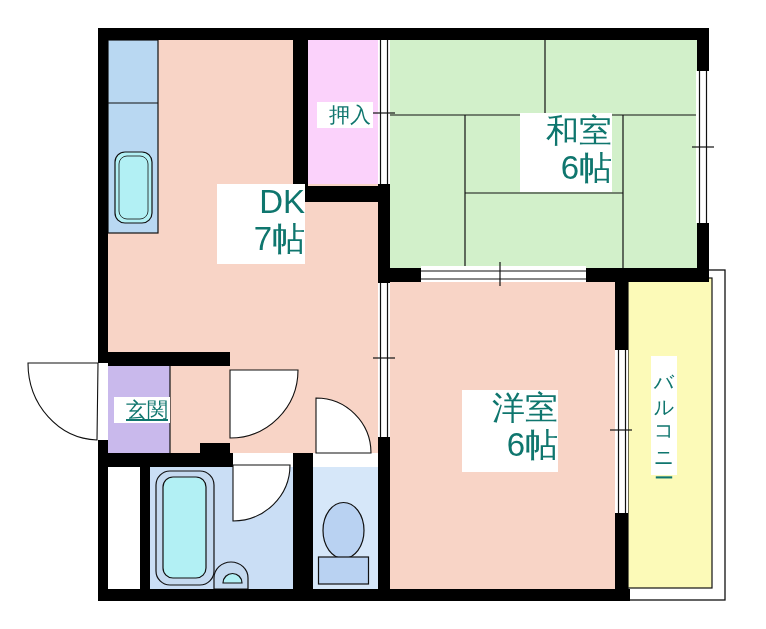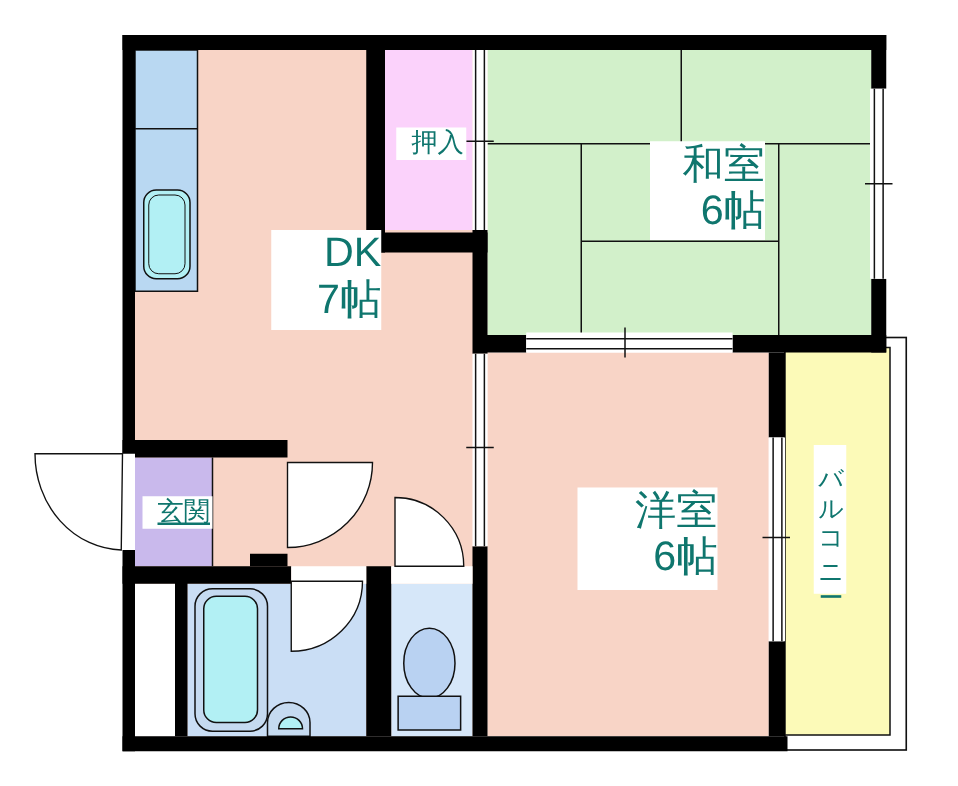--- a/index.html
+++ b/index.html
@@ -135,21 +135,21 @@
   <div class="lbl room-big" style="left:199px;top:184px;width:88px;height:80px;margin-left:18px;">
     <span class="ln">DK</span>
     <span class="ln">7帖</span>
   </div>
 
   <div class="lbl room-big" style="left:498px;top:113px;width:92px;height:79px;margin-left:22px;">
     <span class="ln">和室</span>
     <span class="ln">6帖</span>
   </div>
 
-  <div class="lbl room-big" style="left:462px;top:390px;width:112px;height:82px;">
+  <div class="lbl room-big" style="left:462px;top:390px;width:96px;height:82px;">
     <span class="ln">洋室</span>
     <span class="ln">6帖</span>
   </div>
 
   <div class="lbl room-small" style="left:317px;top:102px;width:52px;">押入</div>
 
   <div class="lbl room-small" style="left:114px;top:397px;width:52px;text-decoration:underline;">玄関</div>
 
   <div class="lbl vtext" style="left:651px;top:356px;">バルコニー</div>
 </div>

